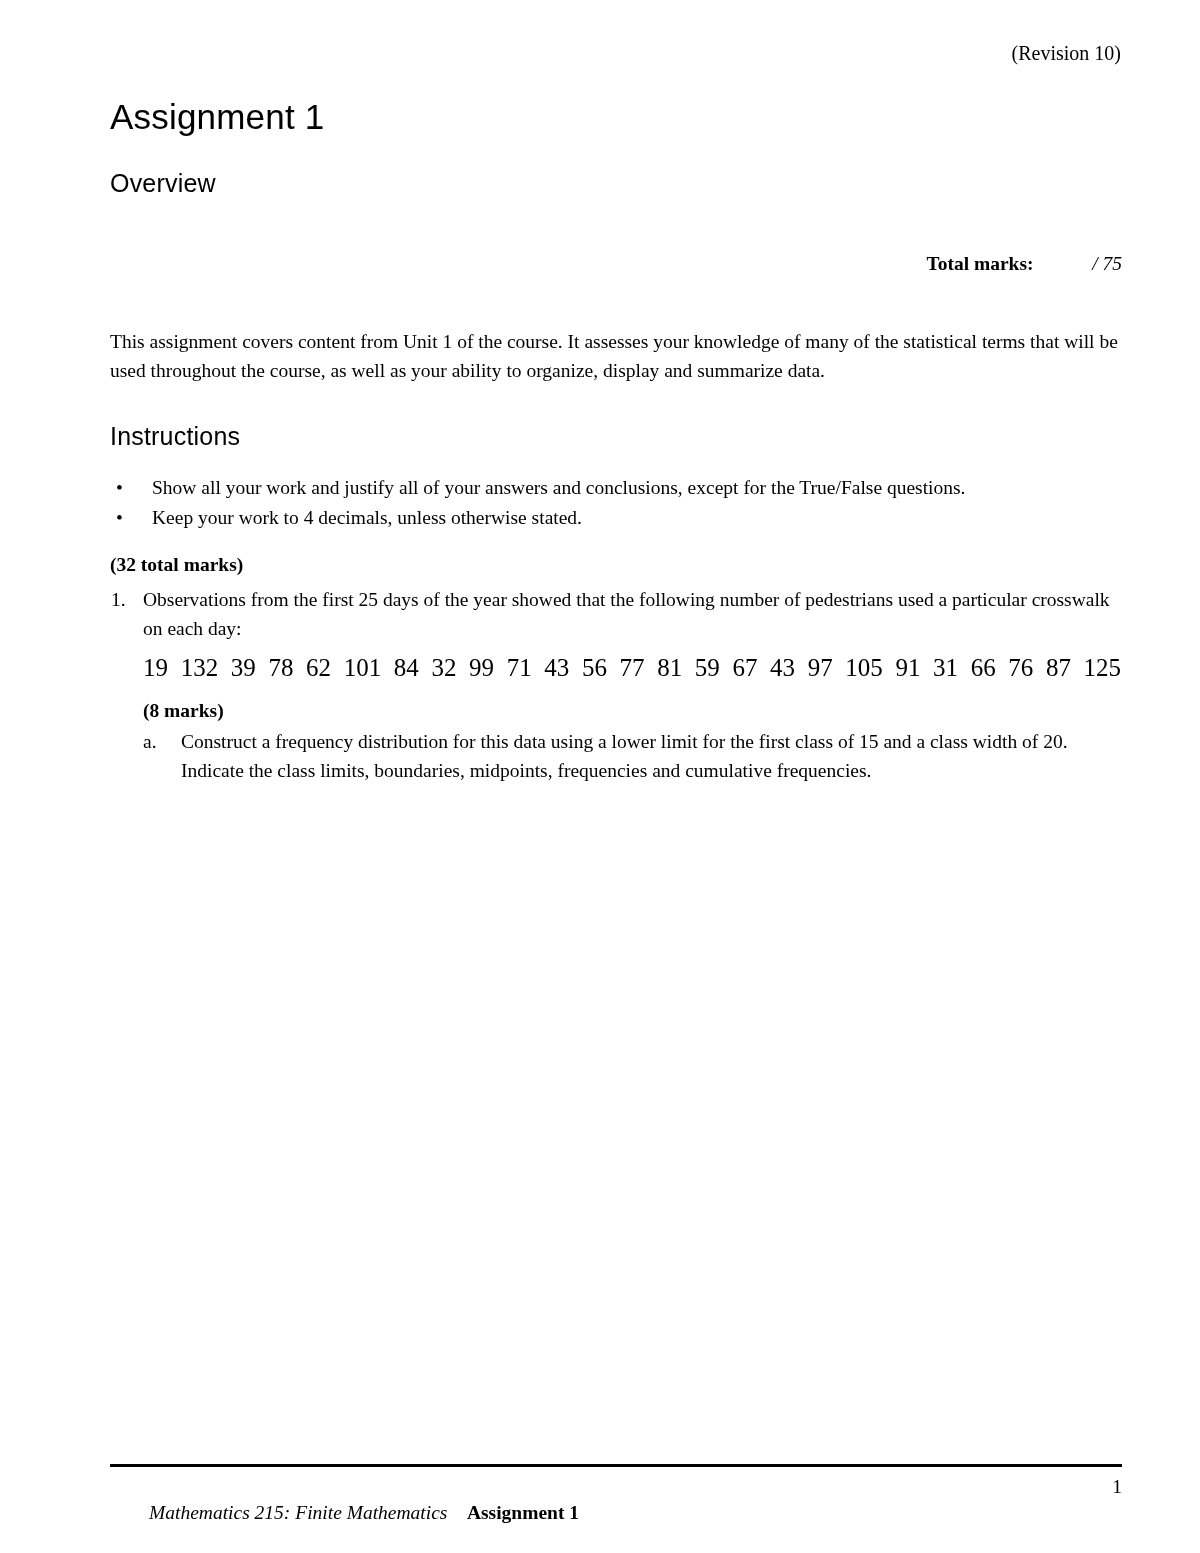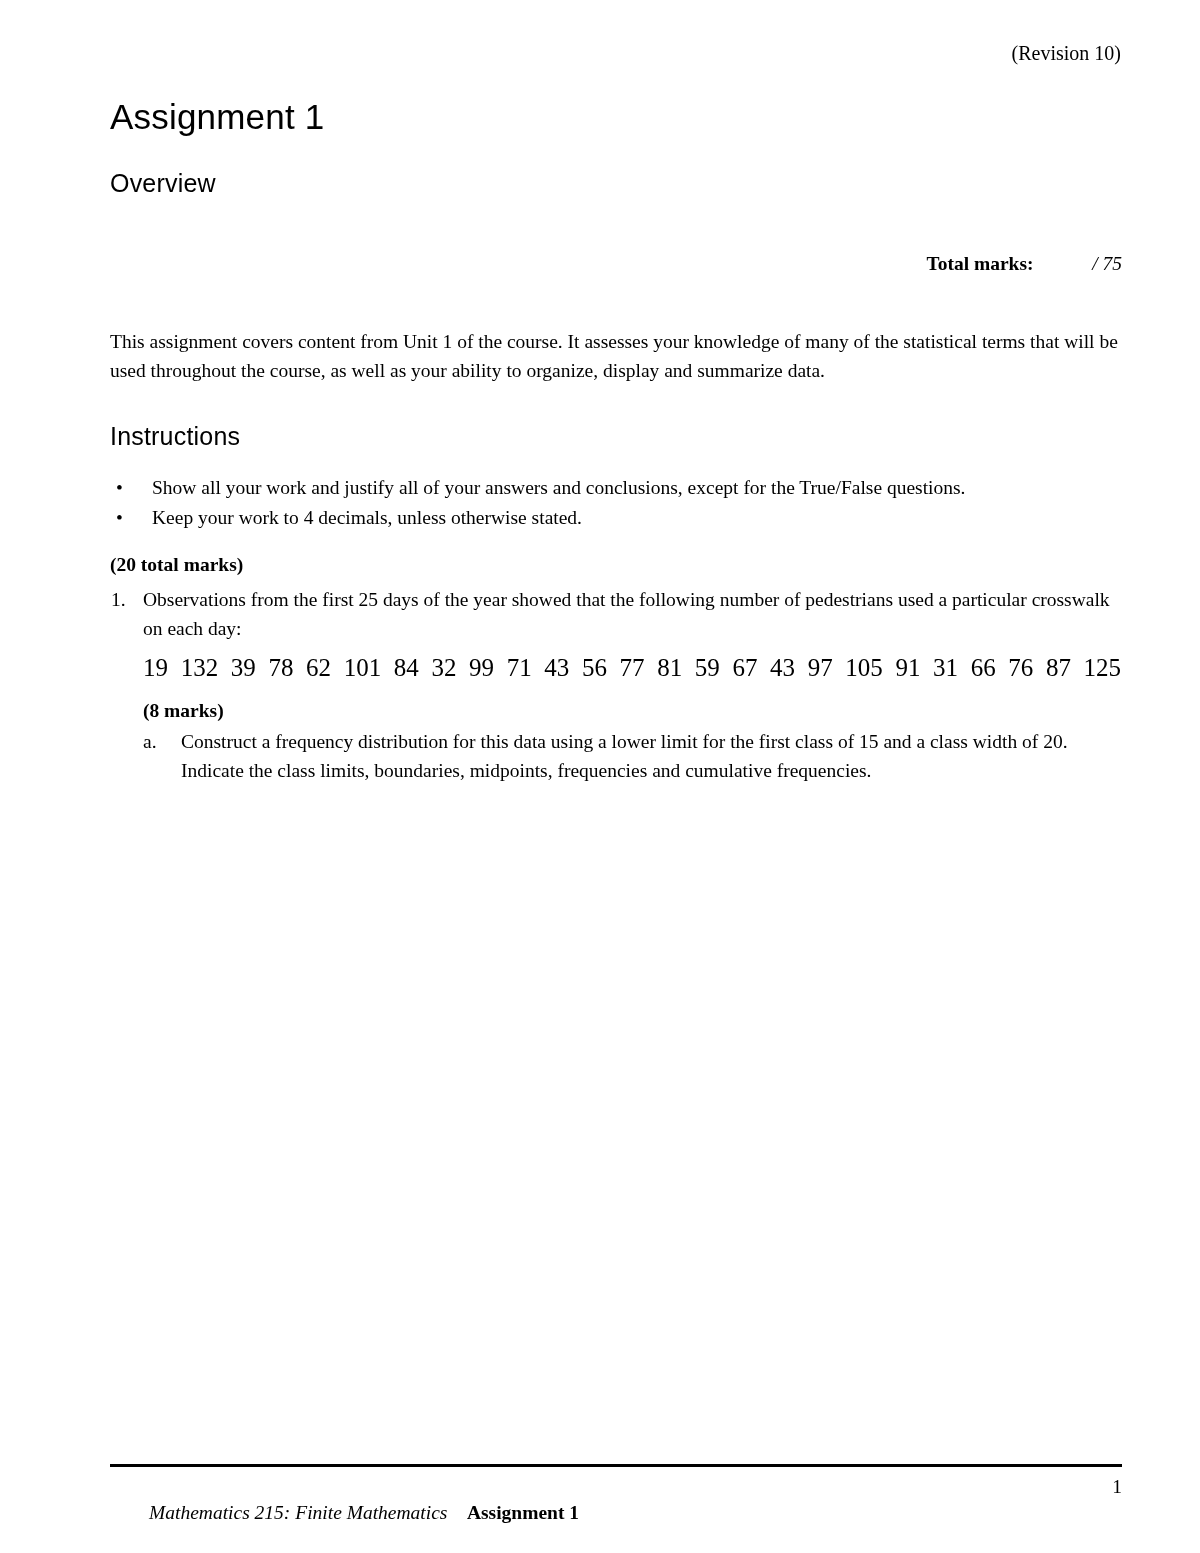--- a/index.html
+++ b/index.html
@@ -221,21 +221,21 @@
       <li>
         <span class="bullet-dot">•</span>
         <span>Show all your work and justify all of your answers and conclusions, except for the True/False questions.</span>
       </li>
       <li>
         <span class="bullet-dot">•</span>
         <span>Keep your work to 4 decimals, unless otherwise stated.</span>
       </li>
     </ul>
 
-    <div class="total-marks-bold">(20 total marks)</div>
+    <div class="total-marks-bold">(32 total marks)</div>
 
     <div class="question">
       <span class="q-number">1.</span>
       <span class="q-text">Observations from the first 25 days of the year showed that the following number of pedestrians used a particular crosswalk on each day:</span>
 
       <div class="data-row">
           <span>19</span>
           <span>132</span>
           <span>39</span>
           <span>78</span>

